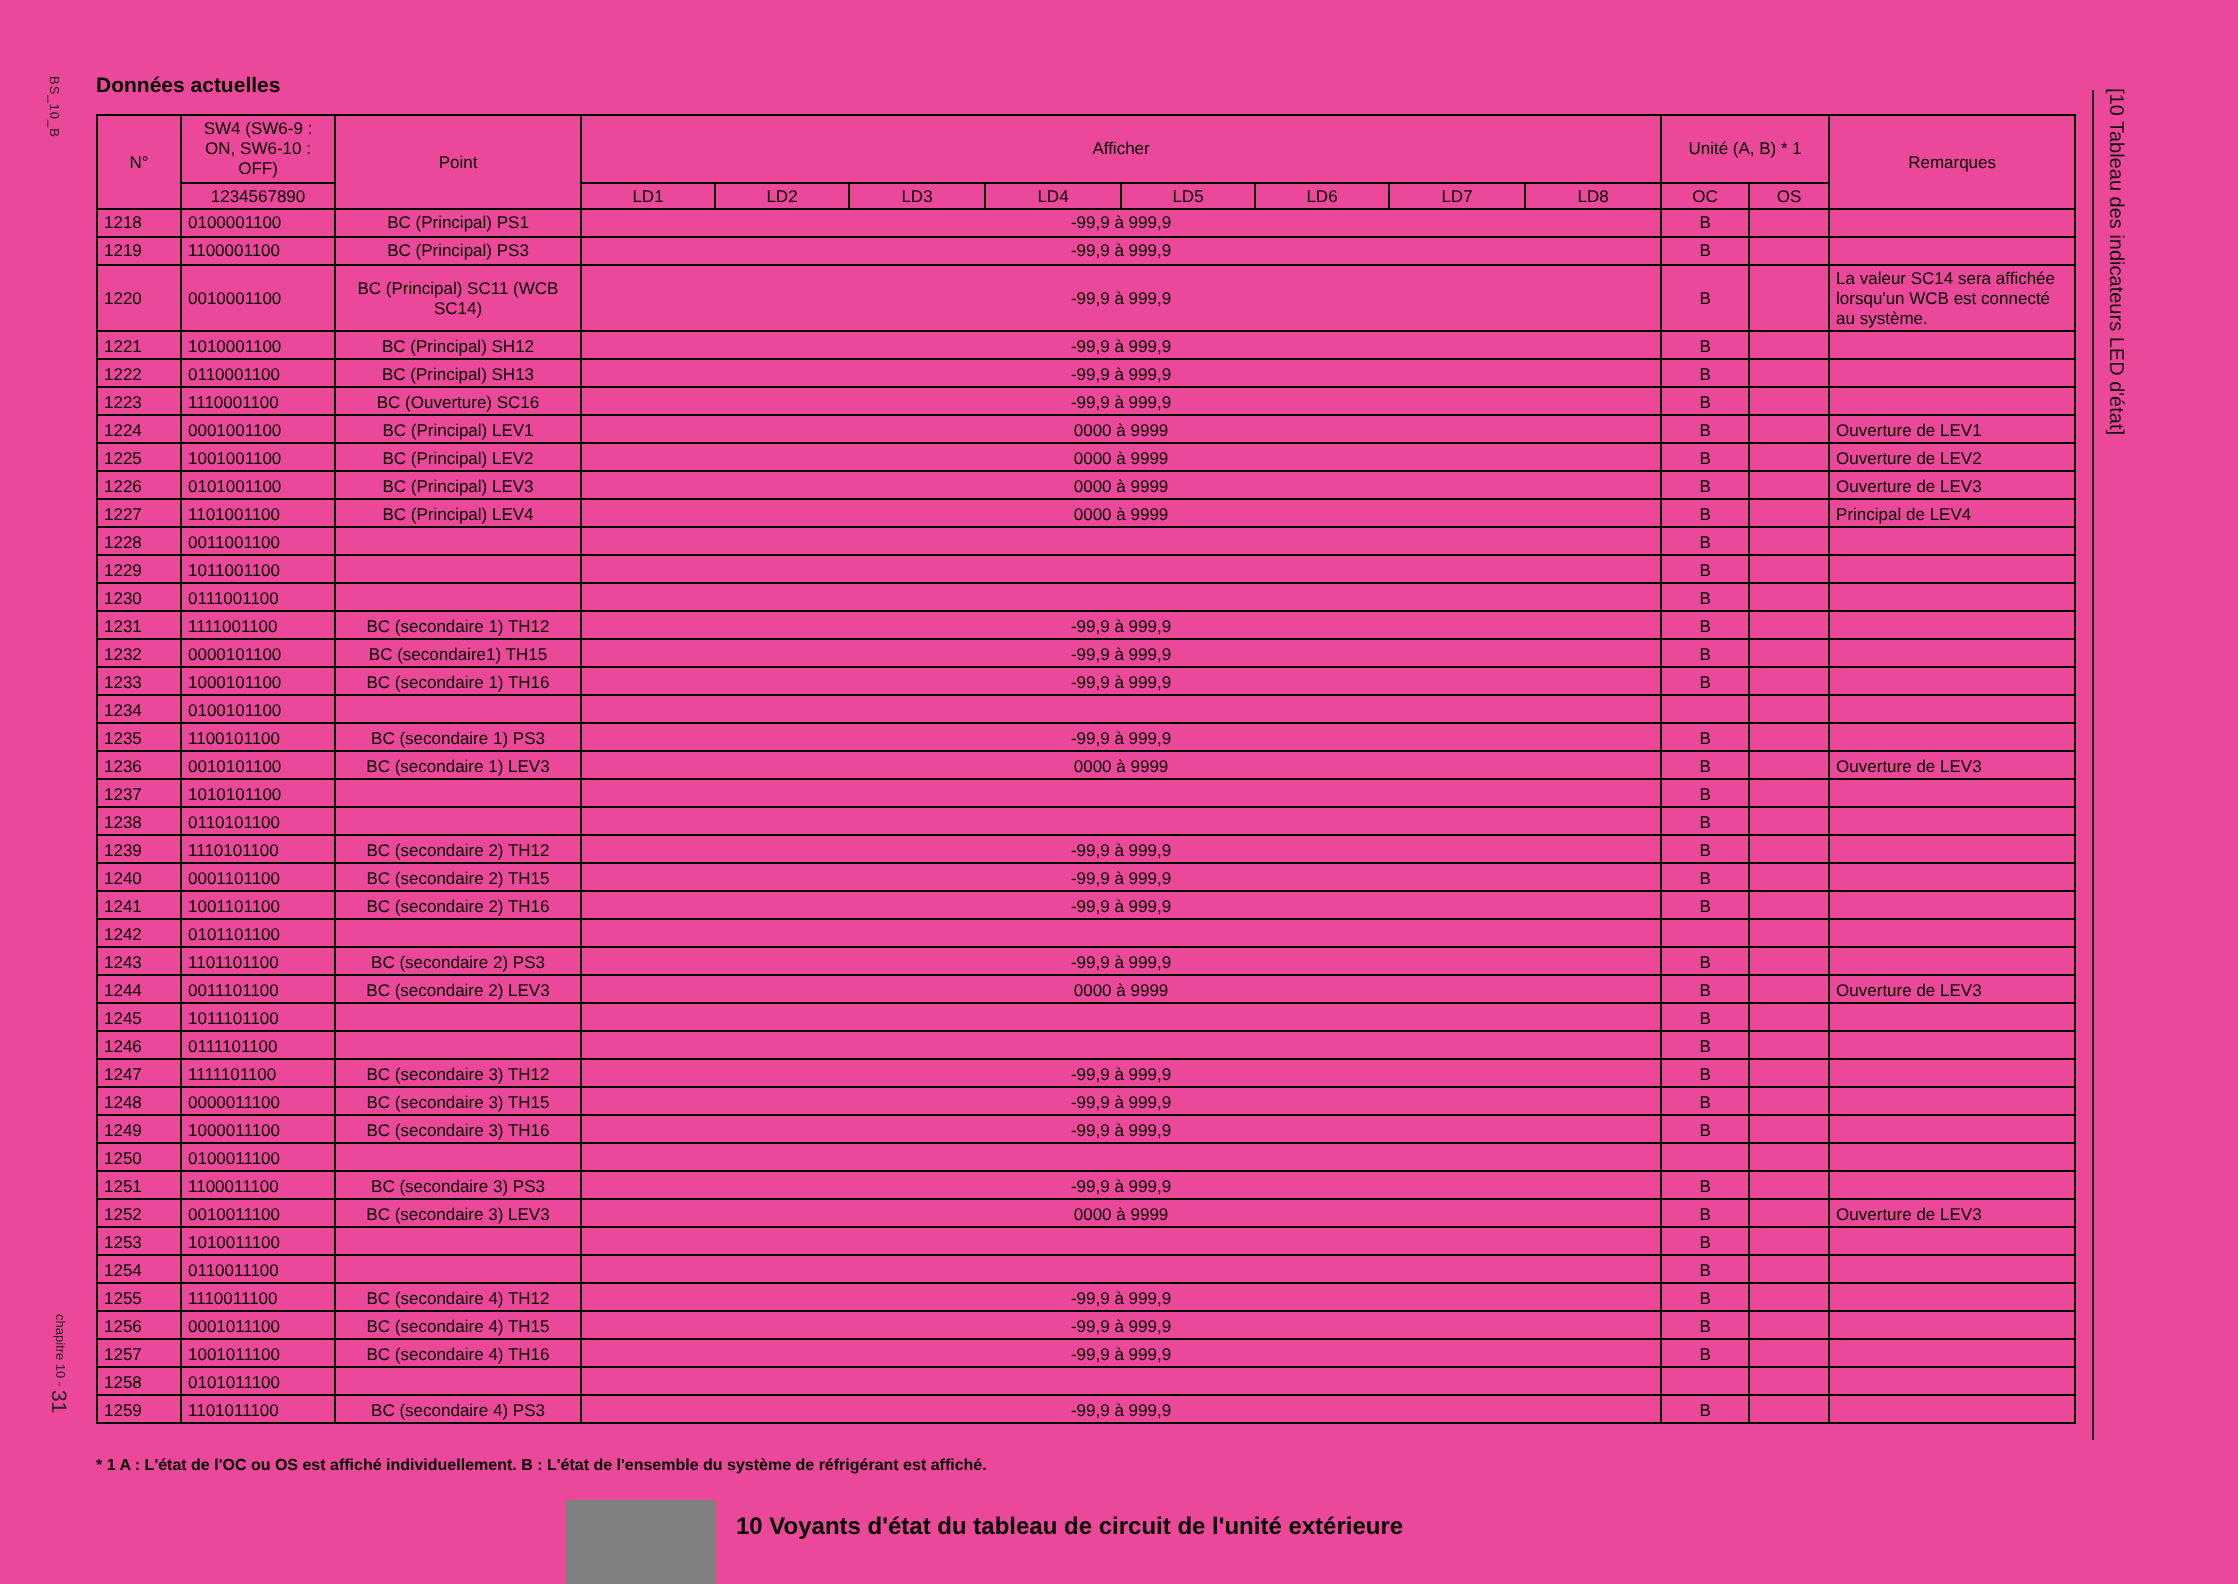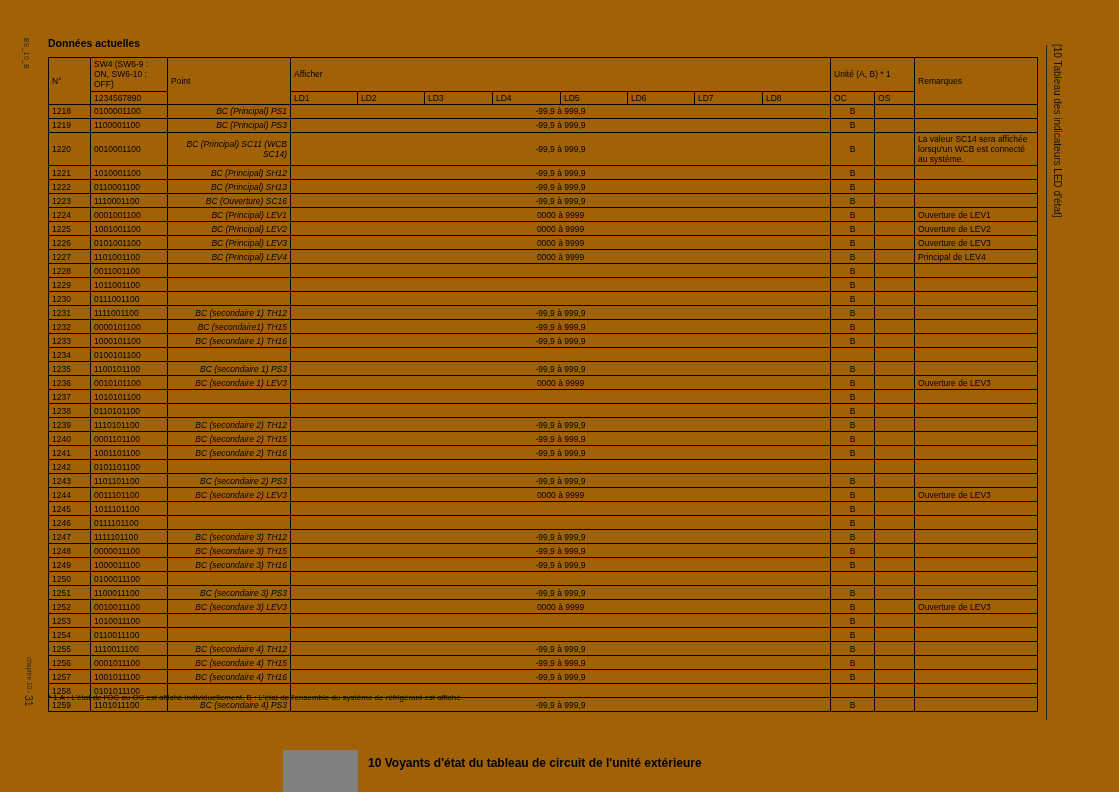--- a/index.html
+++ b/index.html
@@ -1,18 +1,18 @@
 <!DOCTYPE html>
 <html><head>
 <meta charset="utf-8">
 <style>
   * { margin:0; padding:0; box-sizing:border-box; }
   body { background:#e8e8e8; font-family:"Liberation Sans", sans-serif; }
   .page {
-    position:relative; width:1119px; height:792px; background:#a16207;
+    position:relative; width:1119px; height:792px; background:#ec4899;
     overflow:hidden; color:#000;
   }
   .section-title {
     position:absolute; left:48px; top:37px;
     font-size:10.5px; font-weight:bold;
   }
   .vtext { writing-mode:vertical-rl; white-space:nowrap; }
   .margin-top-left {
     position:absolute; left:23px; top:38px;
     font-size:6.5px; letter-spacing:0.5px; color:#222;
@@ -33,30 +33,30 @@
     position:absolute; left:48px; top:57px;
     border-collapse:collapse; table-layout:fixed; width:989px;
     font-size:8.5px;
   }
   table.status th, table.status td {
     border:1px solid #000; padding:1px 3px; overflow:hidden;
     vertical-align:middle; line-height:1.2; font-weight:normal;
   }
   table.status thead tr.h1 { height:30px; }
   table.status thead tr.h2 { height:13px; }
-  table.status thead th { text-align:left; }
+  table.status thead th { text-align:center; }
   table.status tbody tr { height:14px; }
   .c-num  { text-align:left; }
   .c-sw4  { text-align:left; }
-  .c-point{ text-align:right;font-style:italic; }
+  .c-point{ text-align:center; }
   .c-afficher { text-align:center; }
   .c-oc, .c-os { text-align:center; }
   .c-rem { text-align:left; }
   .footnote {
-    position:absolute; left:48px; top:693px; font-size:8px;
+    position:absolute; left:48px; top:728px; font-size:8px;font-weight:bold;
   }
   .footer-block {
     position:absolute; left:283px; top:750px; width:75px; height:42px;
     background:#808080;
   }
   .footer-heading {
     position:absolute; left:368px; top:756px;
     font-size:12px; font-weight:bold;
   }
 </style>

